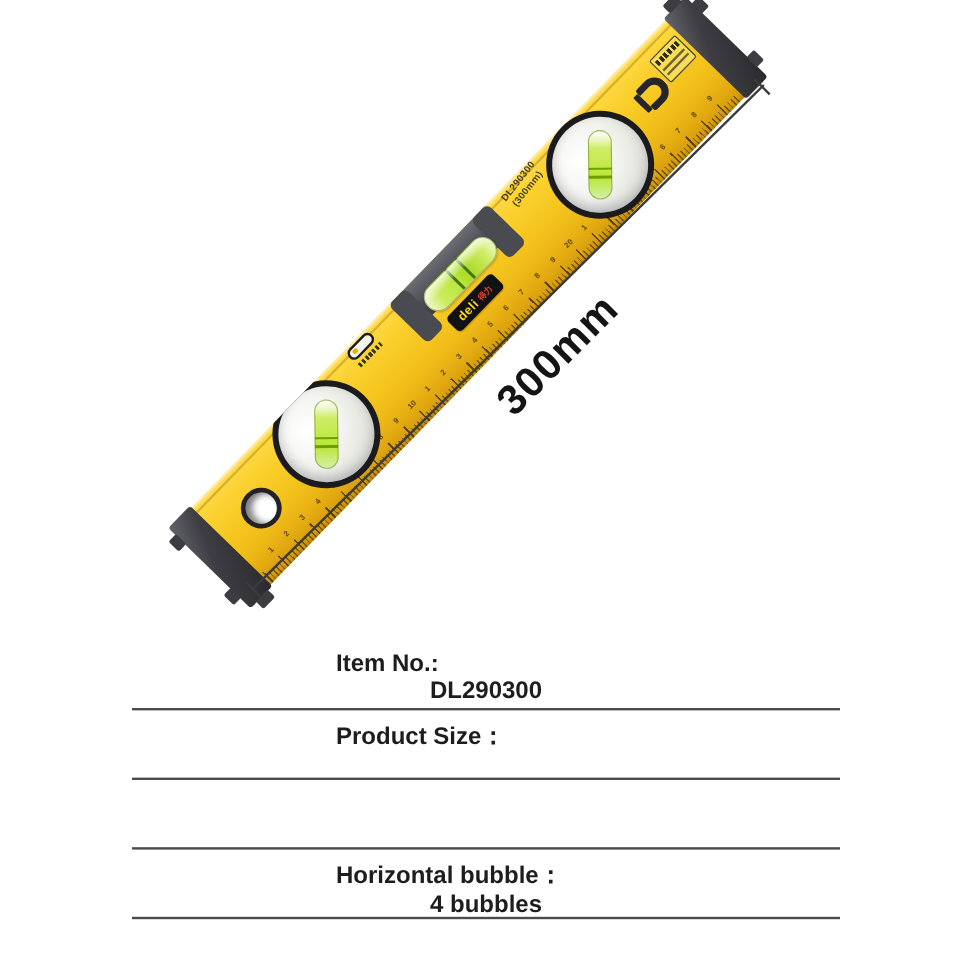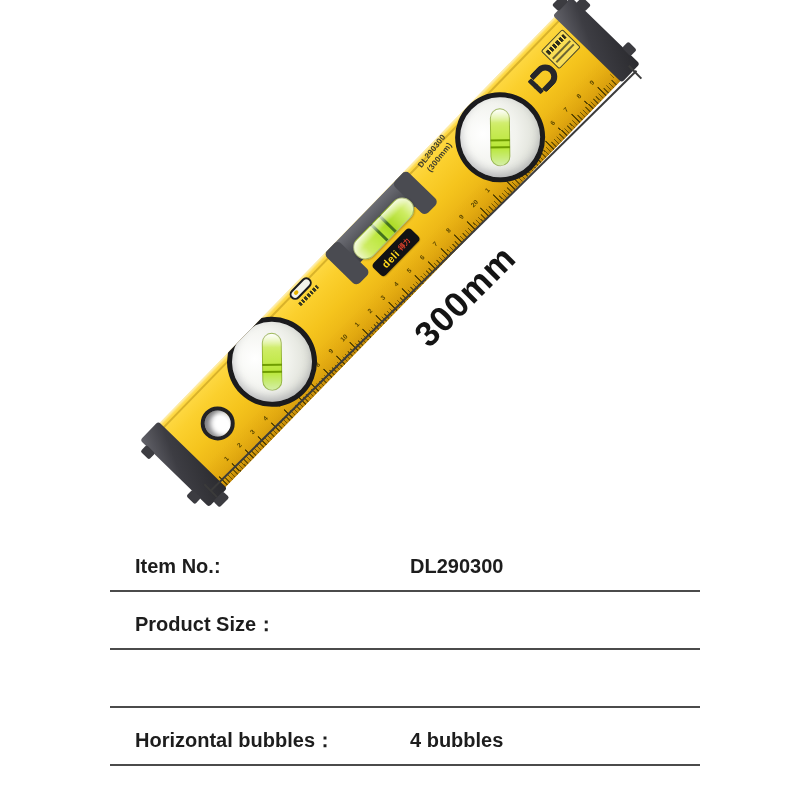--- a/index.html
+++ b/index.html
@@ -100,21 +100,21 @@
   .dim-line{position:absolute;left:210px;top:490px;width:598px;height:0;
     border-top:2px solid #3b3b3b;transform-origin:0 0;transform:rotate(-44.6deg);}
   .dim-line::before,.dim-line::after{content:"";position:absolute;top:-10px;width:2px;height:18px;background:#3b3b3b;}
   .dim-line::before{left:-1px;}
   .dim-line::after{left:595px;}
   .dim-label{position:absolute;left:465px;top:296px;transform:translate(-50%,-50%) rotate(-45deg);
     font-size:35px;font-weight:700;color:#141414;letter-spacing:1px;white-space:nowrap;}
   
   .spec{position:absolute;left:110px;top:534px;width:590px;color:#1d1d1d;}
   .spec-row{display:flex;align-items:center;height:58px;border-bottom:2px solid #4b4b4b;
-    box-sizing:border-box;padding-top:8px;font-size:20px;font-weight:700;}
+    box-sizing:border-box;padding-top:8px;font-size:20px;font-weight:700;flex-direction:column;}
   .spec-label{width:300px;box-sizing:border-box;padding-left:25px;}
   .spec-value{flex:1;}
 </style>
 </head>
 <body>
 
 <div class="stage">
 
   <div class="hero">
 
@@ -221,18 +221,18 @@
     <div class="spec-row">
       <div class="spec-label">Item No.:</div>
       <div class="spec-value">DL290300</div>
     </div>
     <div class="spec-row">
       <div class="spec-label">Product Size：</div>
     </div>
     <div class="spec-row">
     </div>
     <div class="spec-row">
-      <div class="spec-label">Horizontal bubbles：</div>
+      <div class="spec-label">Horizontal bubble：</div>
       <div class="spec-value">4 bubbles</div>
     </div>
   </div>
 
 </div>
 
 </body></html>

